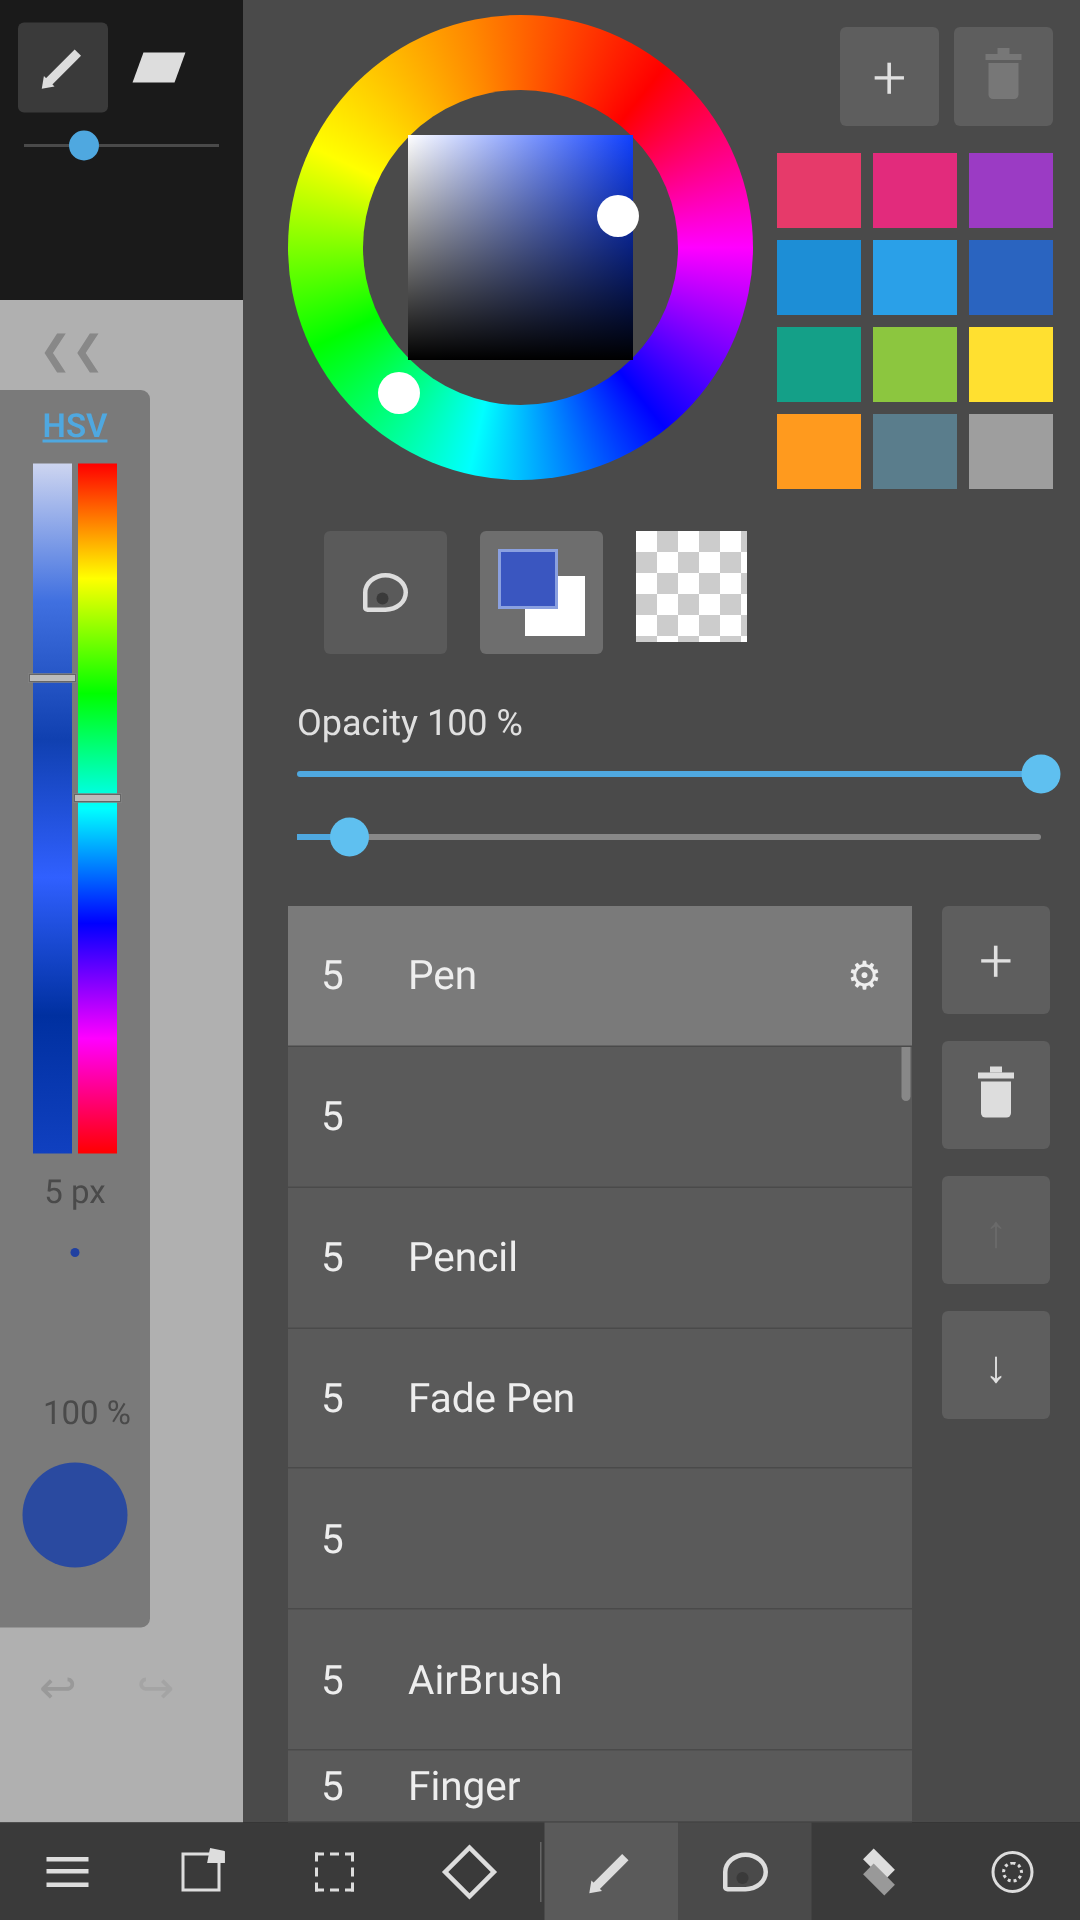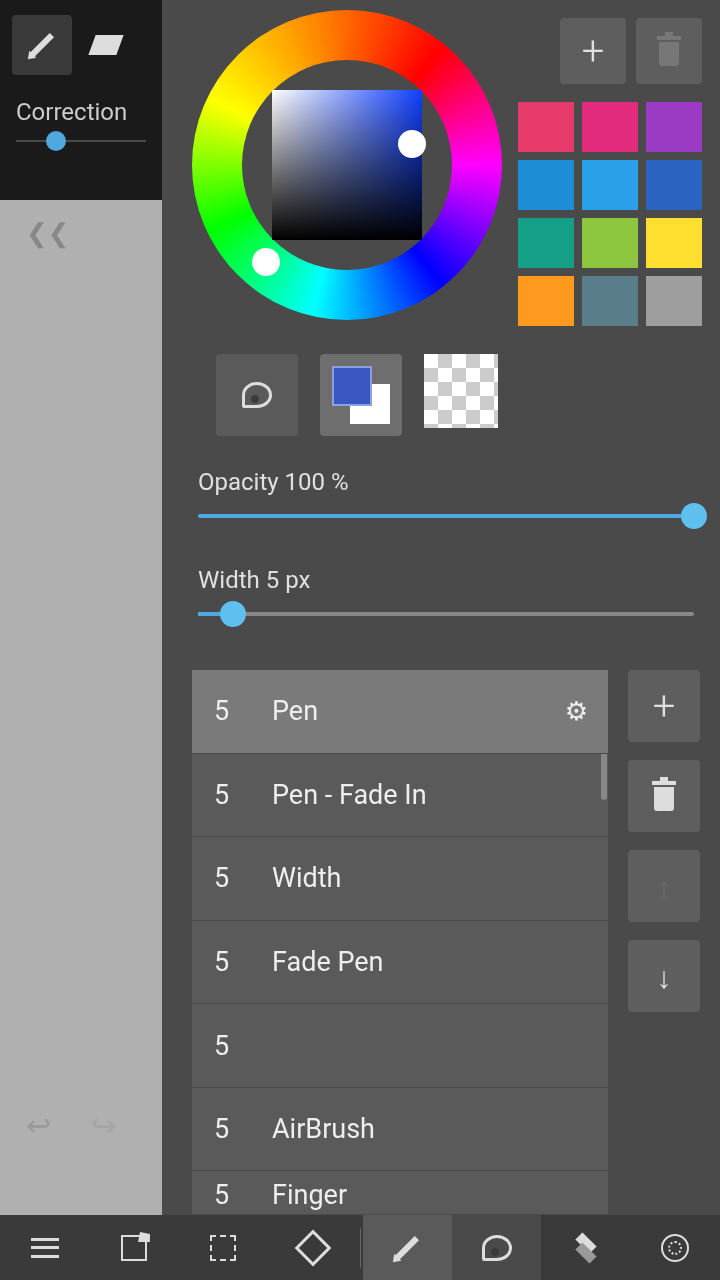--- a/index.html
+++ b/index.html
@@ -140,21 +140,21 @@
     background-image:
       linear-gradient(45deg,#ccc 25%,transparent 25%),
       linear-gradient(-45deg,#ccc 25%,transparent 25%),
       linear-gradient(45deg,transparent 75%,#ccc 75%),
       linear-gradient(-45deg,transparent 75%,#ccc 75%);
     background-size:28px 28px;
     background-position:0 0,0 14px,14px -14px,-14px 0;
     background-color:#fff;
   }
 
-  .slider-block { margin: 16px 6px 12px 6px; }
+  .slider-block { margin: 16px 6px 2px 6px; }
   .slider-label { font-size:24px; color:#e0e0e0; margin-bottom:18px; }
   .slider-track {
     position:relative; height:4px; background:#888; border-radius:2px;
   }
   .slider-track.blue { background:#4fa8e0; }
   .slider-fill { position:absolute; top:0; left:0; height:4px; background:#4fa8e0; }
   .slider-thumb {
     position:absolute; top:-11px; width:26px; height:26px; border-radius:50%;
     background:#5fc0f0;
   }
@@ -229,26 +229,40 @@
 
 <div class="bg-layer">
   <div class="bg-top">
     <div class="bg-btn">
       <div class="pencil-ico"></div>
     </div>
     <div style="margin-left:10px;">
       <div class="eraser-ico"></div>
     </div>
   </div>
-  <div class="bg-correction">Correction</div>
   <div class="bg-slider">
     <div class="bg-slider-thumb"></div>
   </div>
   <div class="bg-canvas-area"></div>
   <div class="bg-chev">❮❮</div>
+  <div class="bg-side-panel">
+    <div class="bg-hsv">HSV</div>
+    <div class="bg-gradients">
+      <div class="bg-grad bg-grad1">
+          <div class="g-tick" style="top:140px"></div>
+        </div>
+      <div class="bg-grad bg-grad2">
+          <div class="g-tick" style="top:220px"></div>
+        </div>
+    </div>
+    <div class="bg-5px">5 px</div>
+    <div class="bg-dot-sm"></div>
+    <div class="bg-100">100 %</div>
+    <div class="bg-circle"></div>
+  </div>
   <div class="bg-undo-redo">
     <span>↩</span>
     <span style="opacity:.5">↪</span>
   </div>
 </div>
 
 <div class="flyout">
 
   <div class="fly-top">
     <div class="color-wheel-wrap">
@@ -302,43 +316,41 @@
   </div>
 
   <div class="slider-block">
     <div class="slider-label">Opacity 100 %</div>
     <div class="slider-track blue">
       <div class="slider-thumb" style="left:calc(100% - 13px)"></div>
     </div>
   </div>
 
   <div class="slider-block" style="margin-top:36px">
-    <div class="slider-label">Width 5 px</div>
     <div class="slider-track">
       <div class="slider-fill" style="width:7%"></div>
       <div class="slider-thumb" style="left:calc(7% - 13px)"></div>
     </div>
   </div>
 
   <div class="brush-area">
     <div class="brush-list">
       <div class="brush-scroll"></div>
 
     <div class="brush-item selected">
           <span class="brush-sz">5</span>
           <span>Pen</span>
           <span class="brush-gear gear-ico"></span>
         </div>
         <div class="brush-item">
           <span class="brush-sz">5</span>
-          <span>Pen - Fade In</span>
         </div>
         <div class="brush-item">
           <span class="brush-sz">5</span>
-          <span>Width</span>
+          <span>Pencil</span>
         </div>
         <div class="brush-item">
           <span class="brush-sz">5</span>
           <span>Fade Pen</span>
         </div>
         <div class="brush-item">
           <span class="brush-sz">5</span>
         </div>
         <div class="brush-item">
           <span class="brush-sz">5</span>

